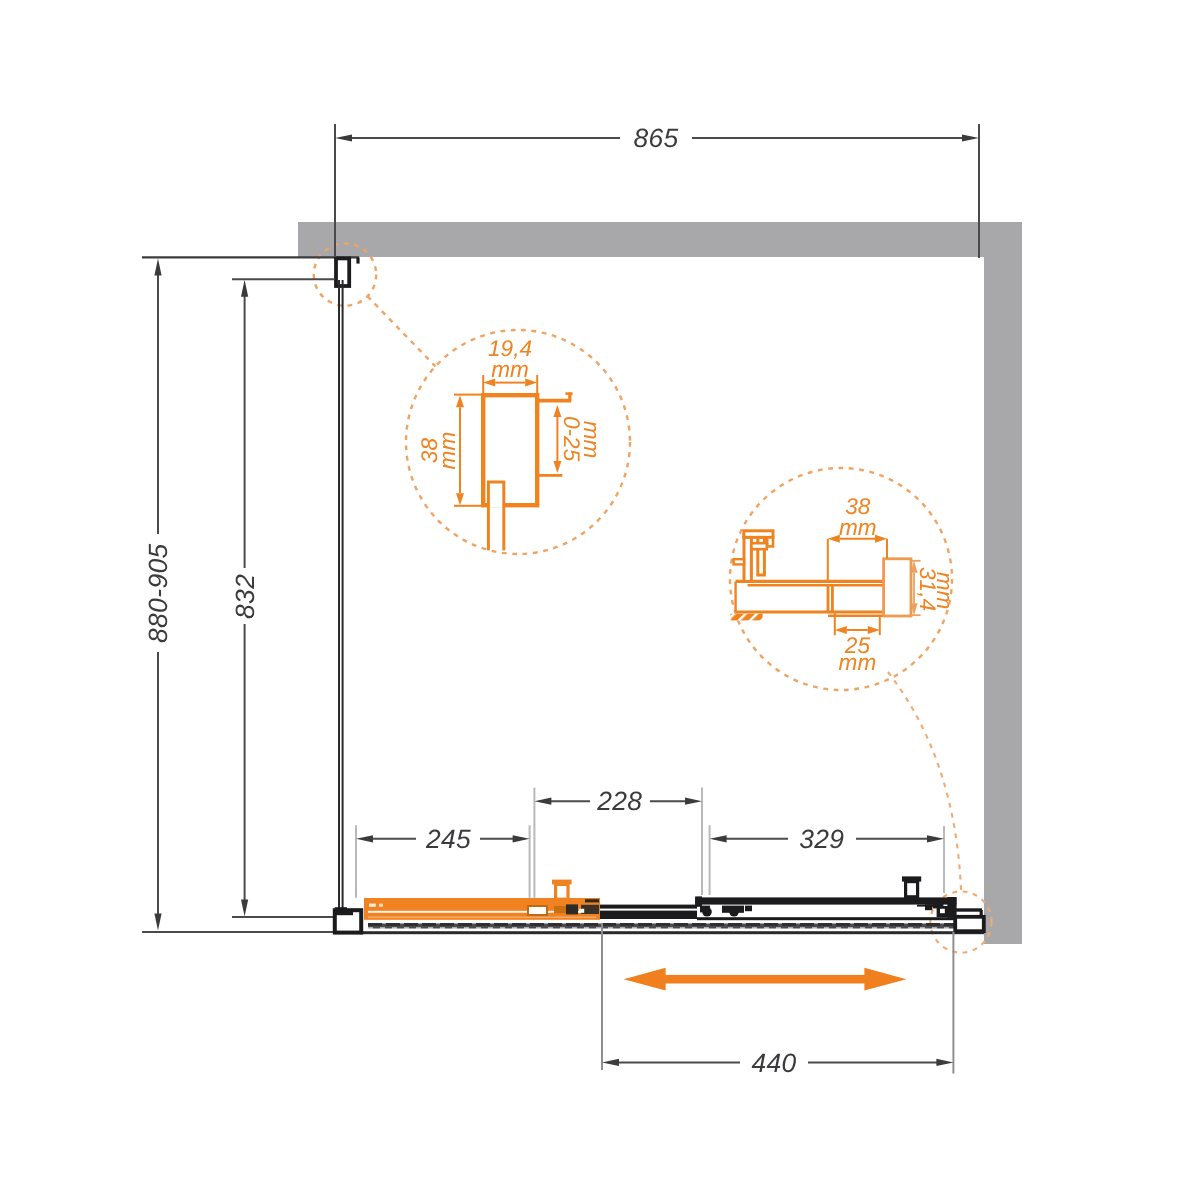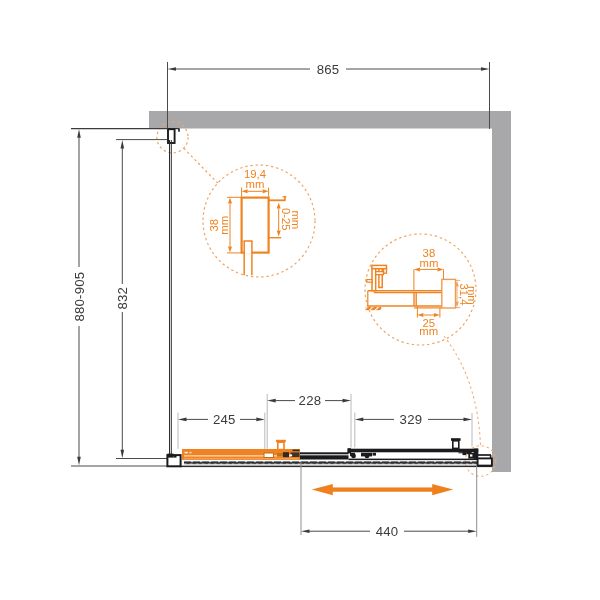--- a/index.html
+++ b/index.html
@@ -1,16 +1,16 @@
 <!DOCTYPE html>
 <html><head>
 <meta charset="utf-8">
 <style>
   html,body{margin:0;padding:0;background:#ffffff;}
-  .wrap{width:600px;height:600px;position:relative;background:#fff;overflow:hidden;}
+  .wrap{width:600px;height:600px;position:relative;background:#fff;overflow:hidden;font-style:italic;}
   text{font-family:"Liberation Sans",sans-serif;}
 </style>
 </head>
 <body>
 
 <div class="wrap">
 <svg width="600" height="600" viewBox="0 0 600 600" xmlns="http://www.w3.org/2000/svg">
 <defs>
   <pattern id="hatch" width="3.2" height="3.2" patternUnits="userSpaceOnUse" patternTransform="rotate(45)">
     <rect width="3.2" height="3.2" fill="#47474b"></rect>

